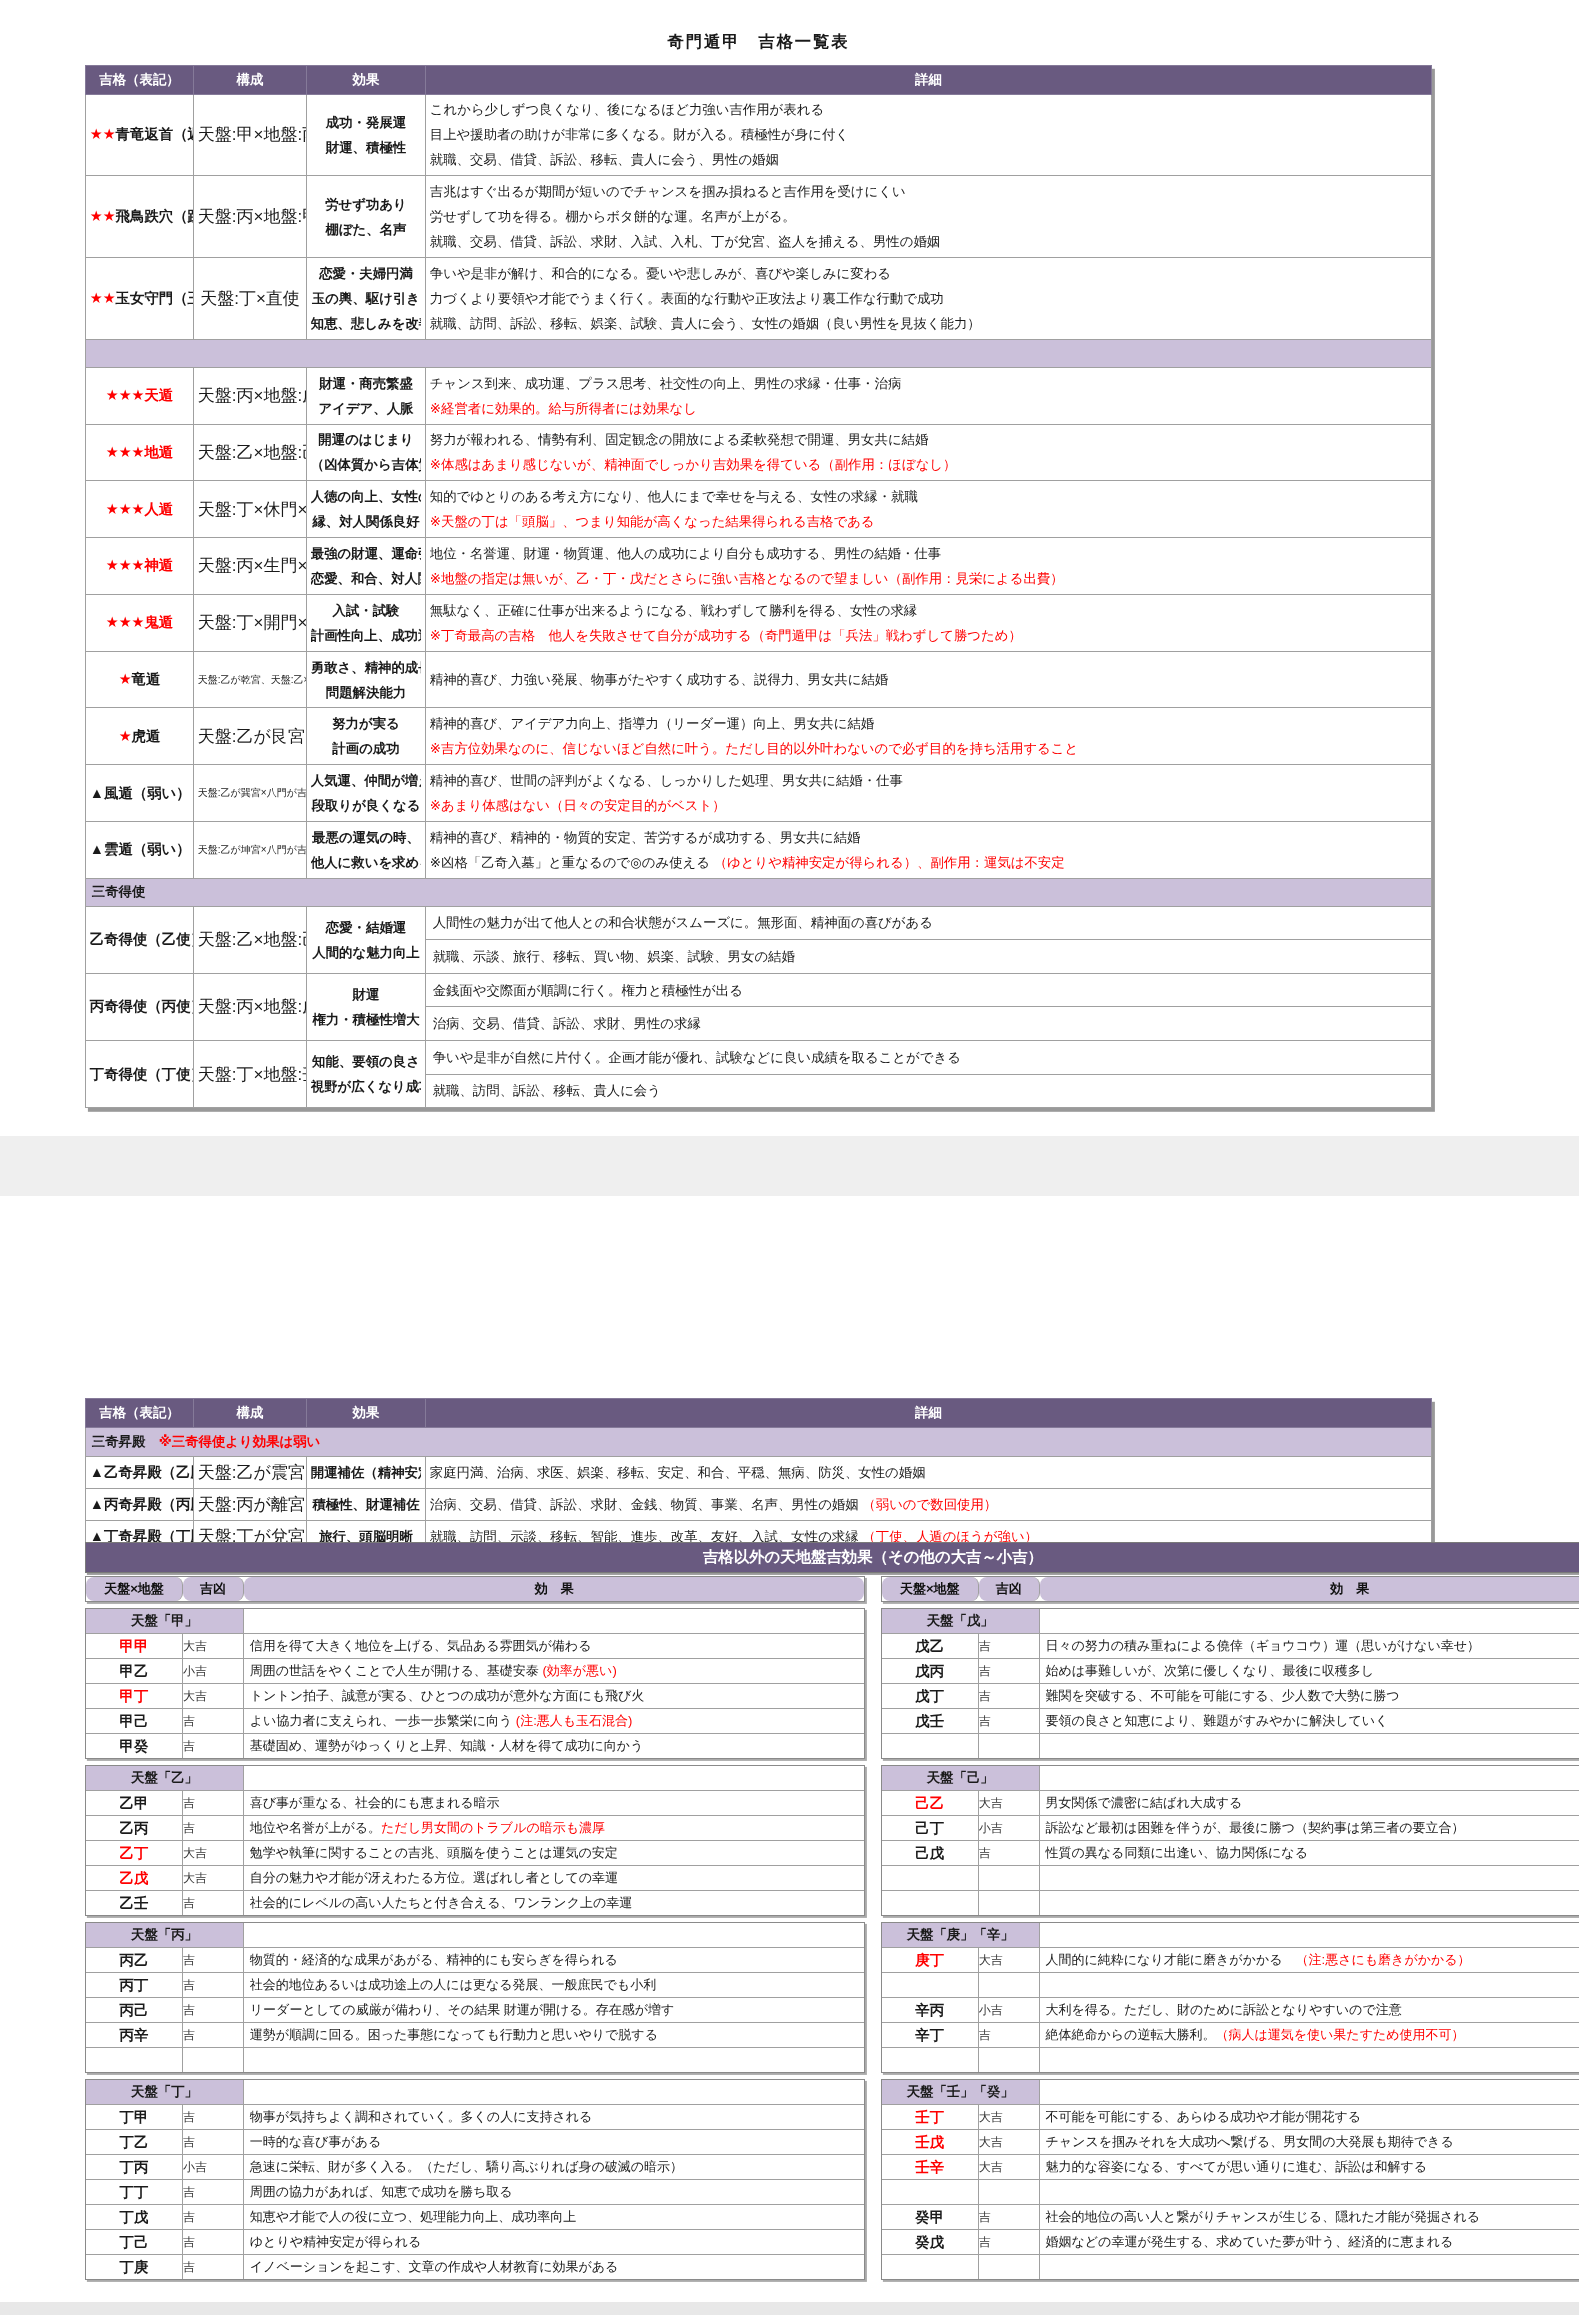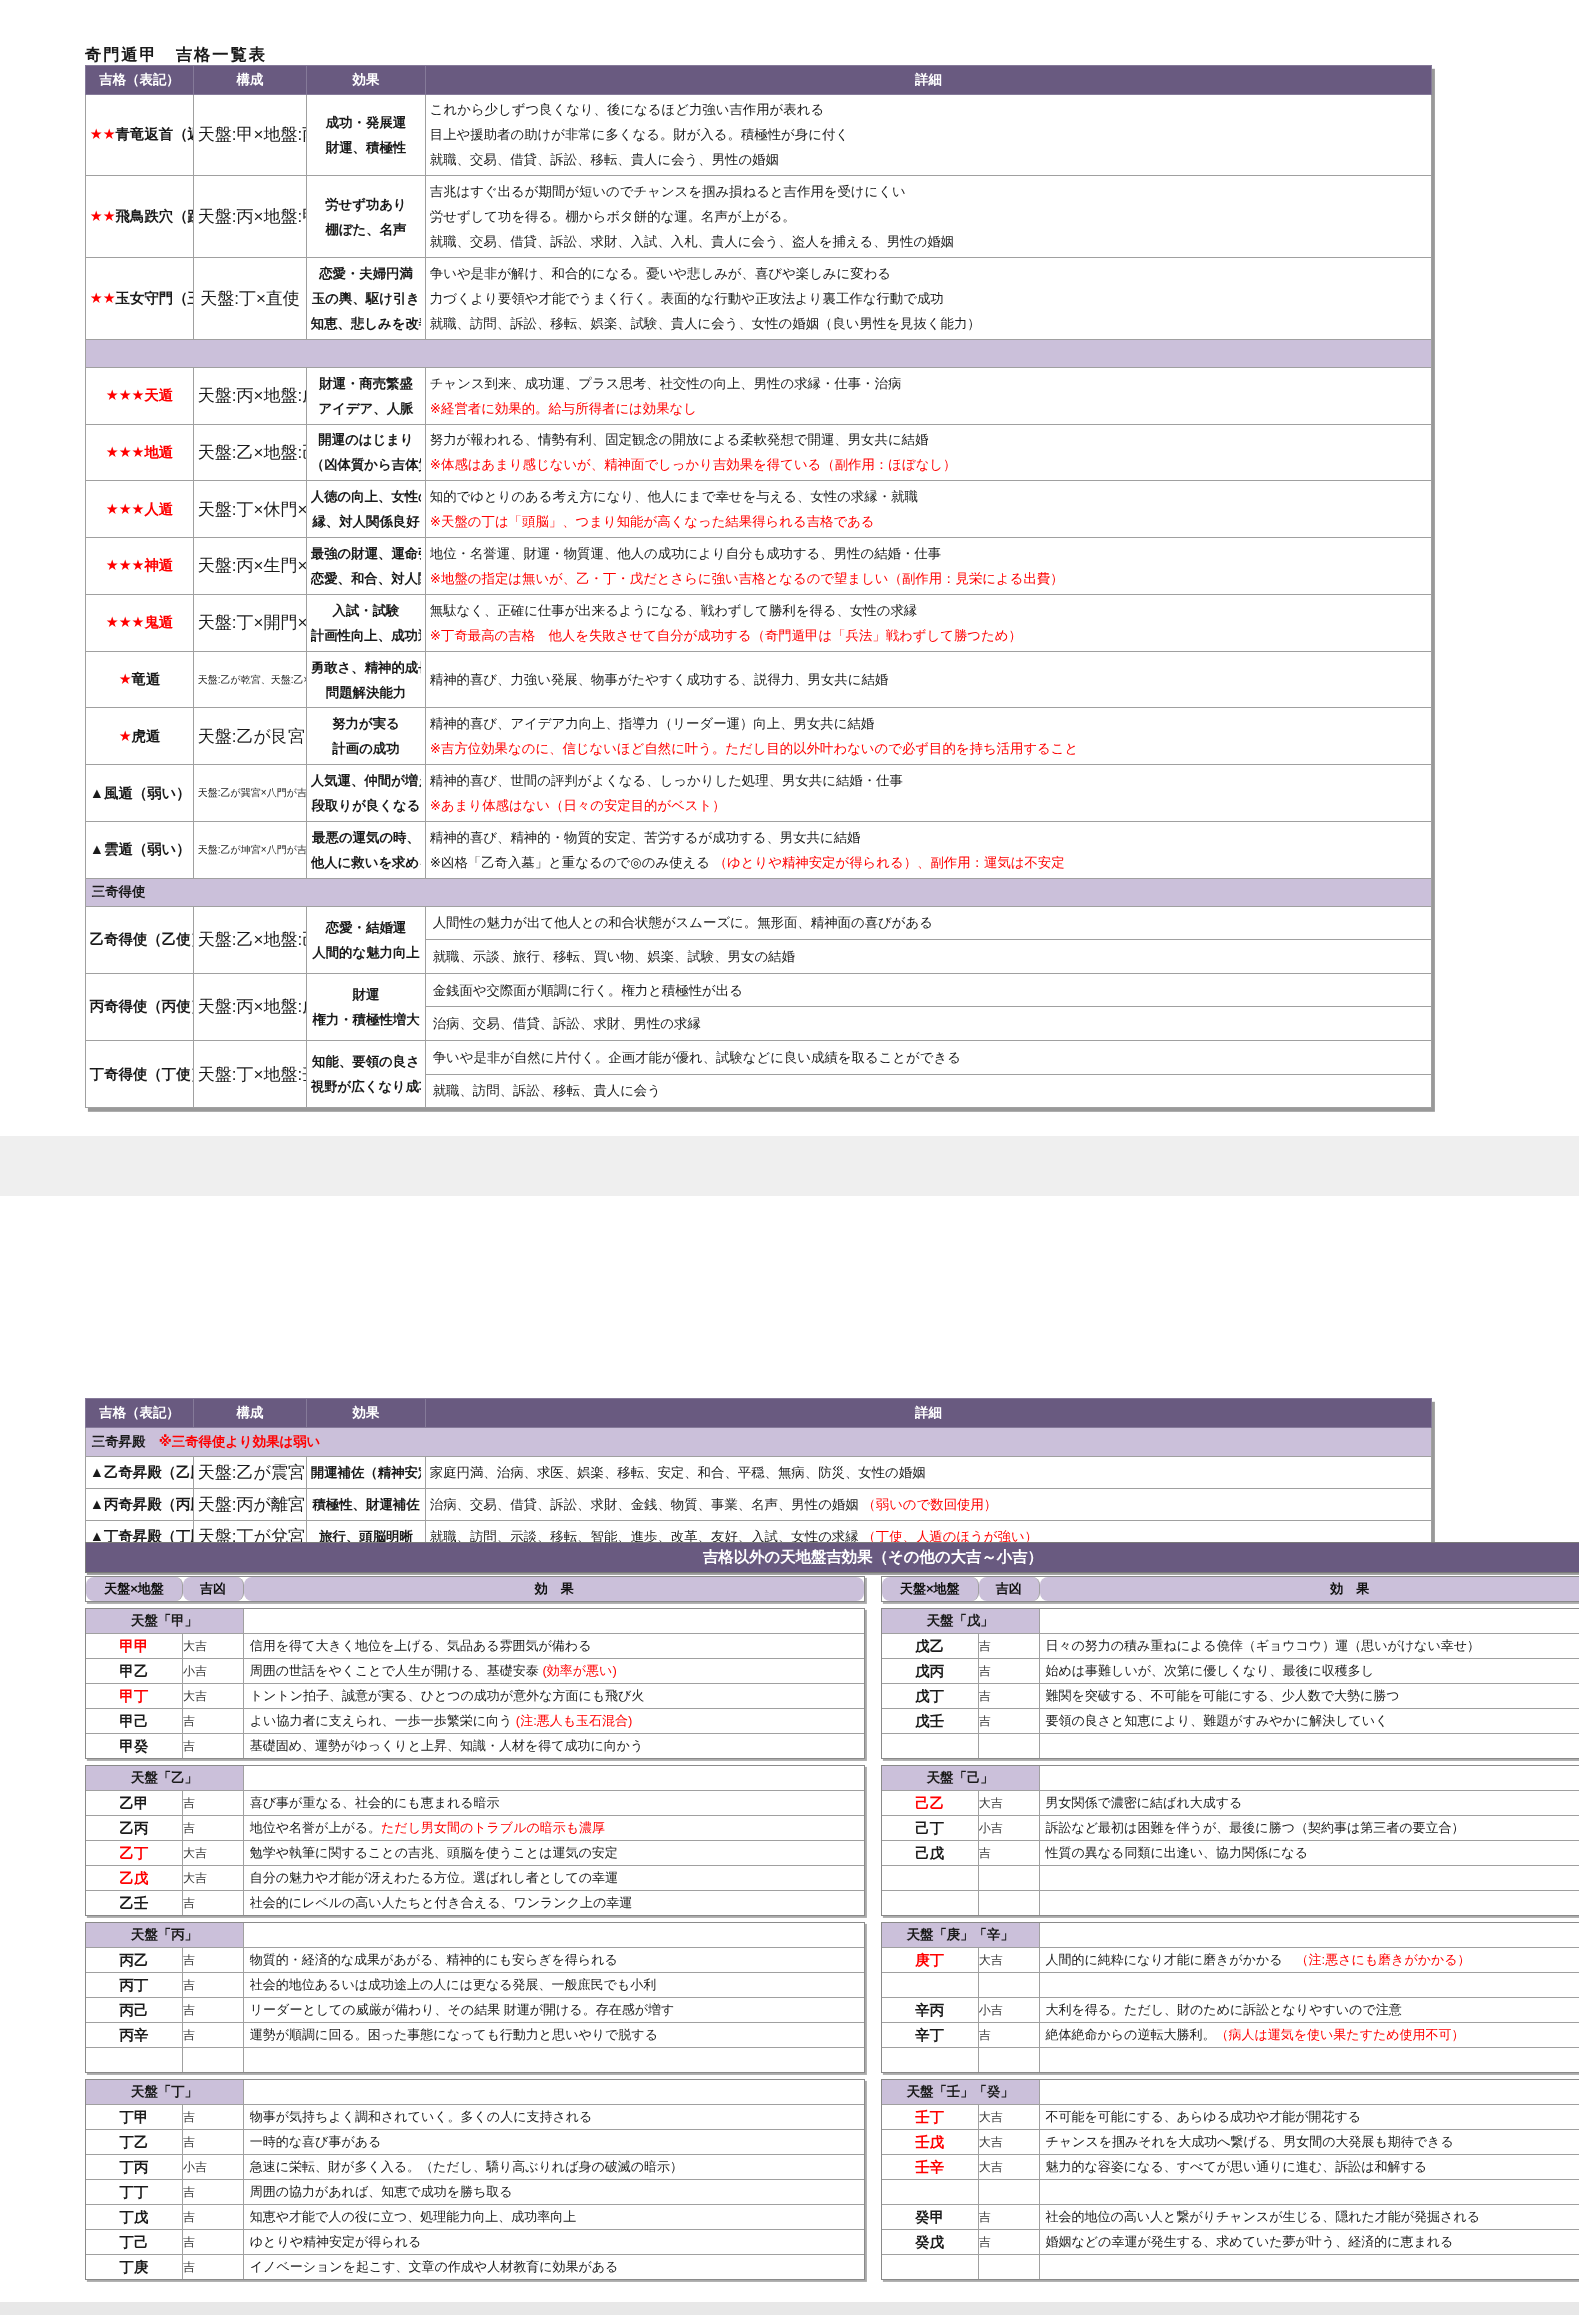--- a/index.html
+++ b/index.html
@@ -1,19 +1,19 @@
 <!DOCTYPE html>
 <html><head>
 <meta charset="utf-8">
 <style>
   html,body{margin:0;padding:0;background:#ffffff;}
   body{font-family:"Liberation Sans","DejaVu Sans",sans-serif;color:#1a1a1a;}
   .page{position:relative;width:1579px;height:2315px;background:#fff;overflow:hidden;}
 
-  .doc-title{position:absolute;top:44px;left:85px;width:1347px;
+  .doc-title{position:absolute;top:31px;left:85px;width:1347px;text-align:center;
     font-size:16.3px;font-weight:bold;letter-spacing:1.9px;}
 
   
   table.wide{border-collapse:collapse;table-layout:fixed;width:1347px;
     border:1.9px solid #7a7a7a;box-shadow:2.9px 3.8px 0 #999999;background:#fff;}
   table.wide th{background:#695a80;color:#fff;font-size:13.4px;font-weight:bold;
     padding:4.8px 1.9px;border:1px solid #857a99;}
   table.wide td{border:1px solid #a0a0a0;vertical-align:middle;padding:2.9px 3.8px;}
   td.name{text-align:center;font-weight:bold;font-size:14.4px;white-space:nowrap;overflow:hidden;}
   td.comp{text-align:center;font-size:17px;white-space:nowrap;overflow:hidden;}
@@ -95,21 +95,21 @@
         <tr>
           <td class="name"><span class="stars">★★</span><span>飛鳥跌穴（跌穴）</span></td>
           <td class="comp">天盤:丙×地盤:甲</td>
           <td class="eff">
             <div>労せず功あり</div>
             <div>棚ぼた、名声</div>
           </td>
           <td class="det">
             <div class="dl"><span>吉兆はすぐ出るが期間が短いのでチャンスを掴み損ねると吉作用を受けにくい</span></div>
             <div class="dl"><span>労せずして功を得る。棚からボタ餅的な運。名声が上がる。</span></div>
-            <div class="dl"><span>就職、交易、借貸、訴訟、求財、入試、入札、貴人に会う、盗人を捕える、男性の婚姻</span></div>
+            <div class="dl"><span>就職、交易、借貸、訴訟、求財、入試、入札、丁が兌宮、盗人を捕える、男性の婚姻</span></div>
           </td>
         </tr>
         <tr>
           <td class="name"><span class="stars">★★</span><span>玉女守門（玉女）</span></td>
           <td class="comp">天盤:丁×直使</td>
           <td class="eff">
             <div>恋愛・夫婦円満</div>
             <div>玉の輿、駆け引き</div>
             <div>知恵、悲しみを改善</div>
           </td>

